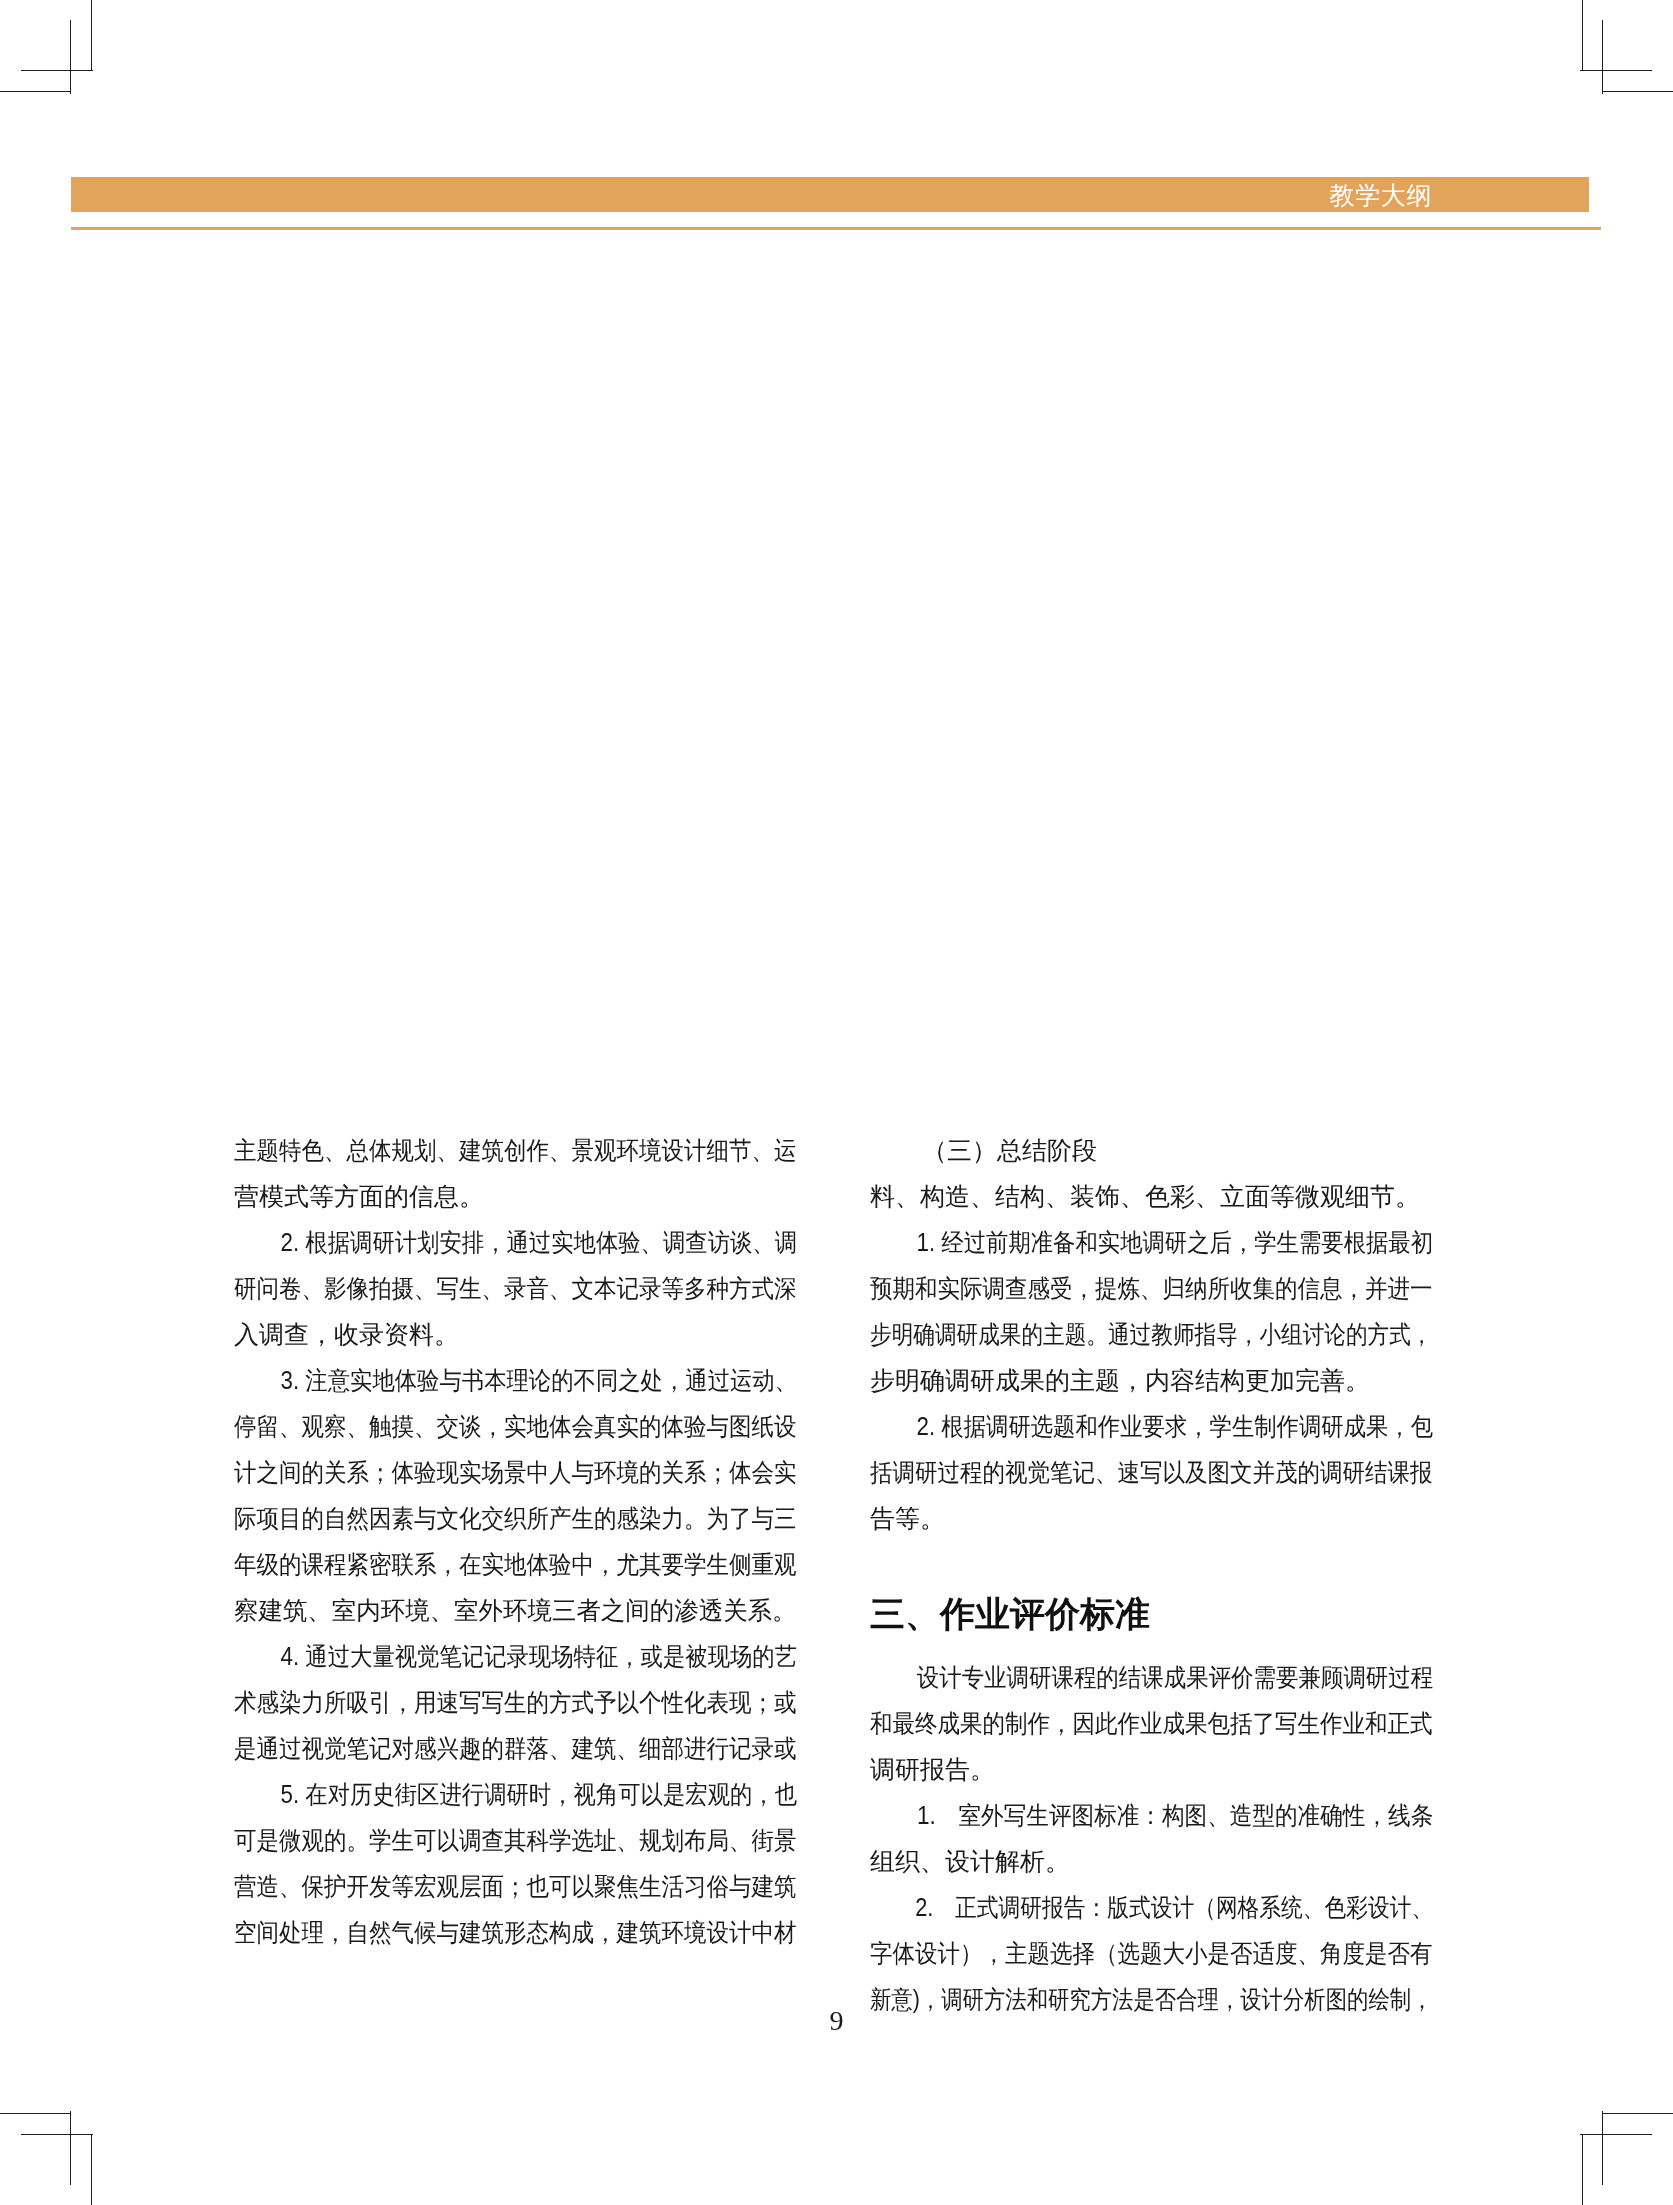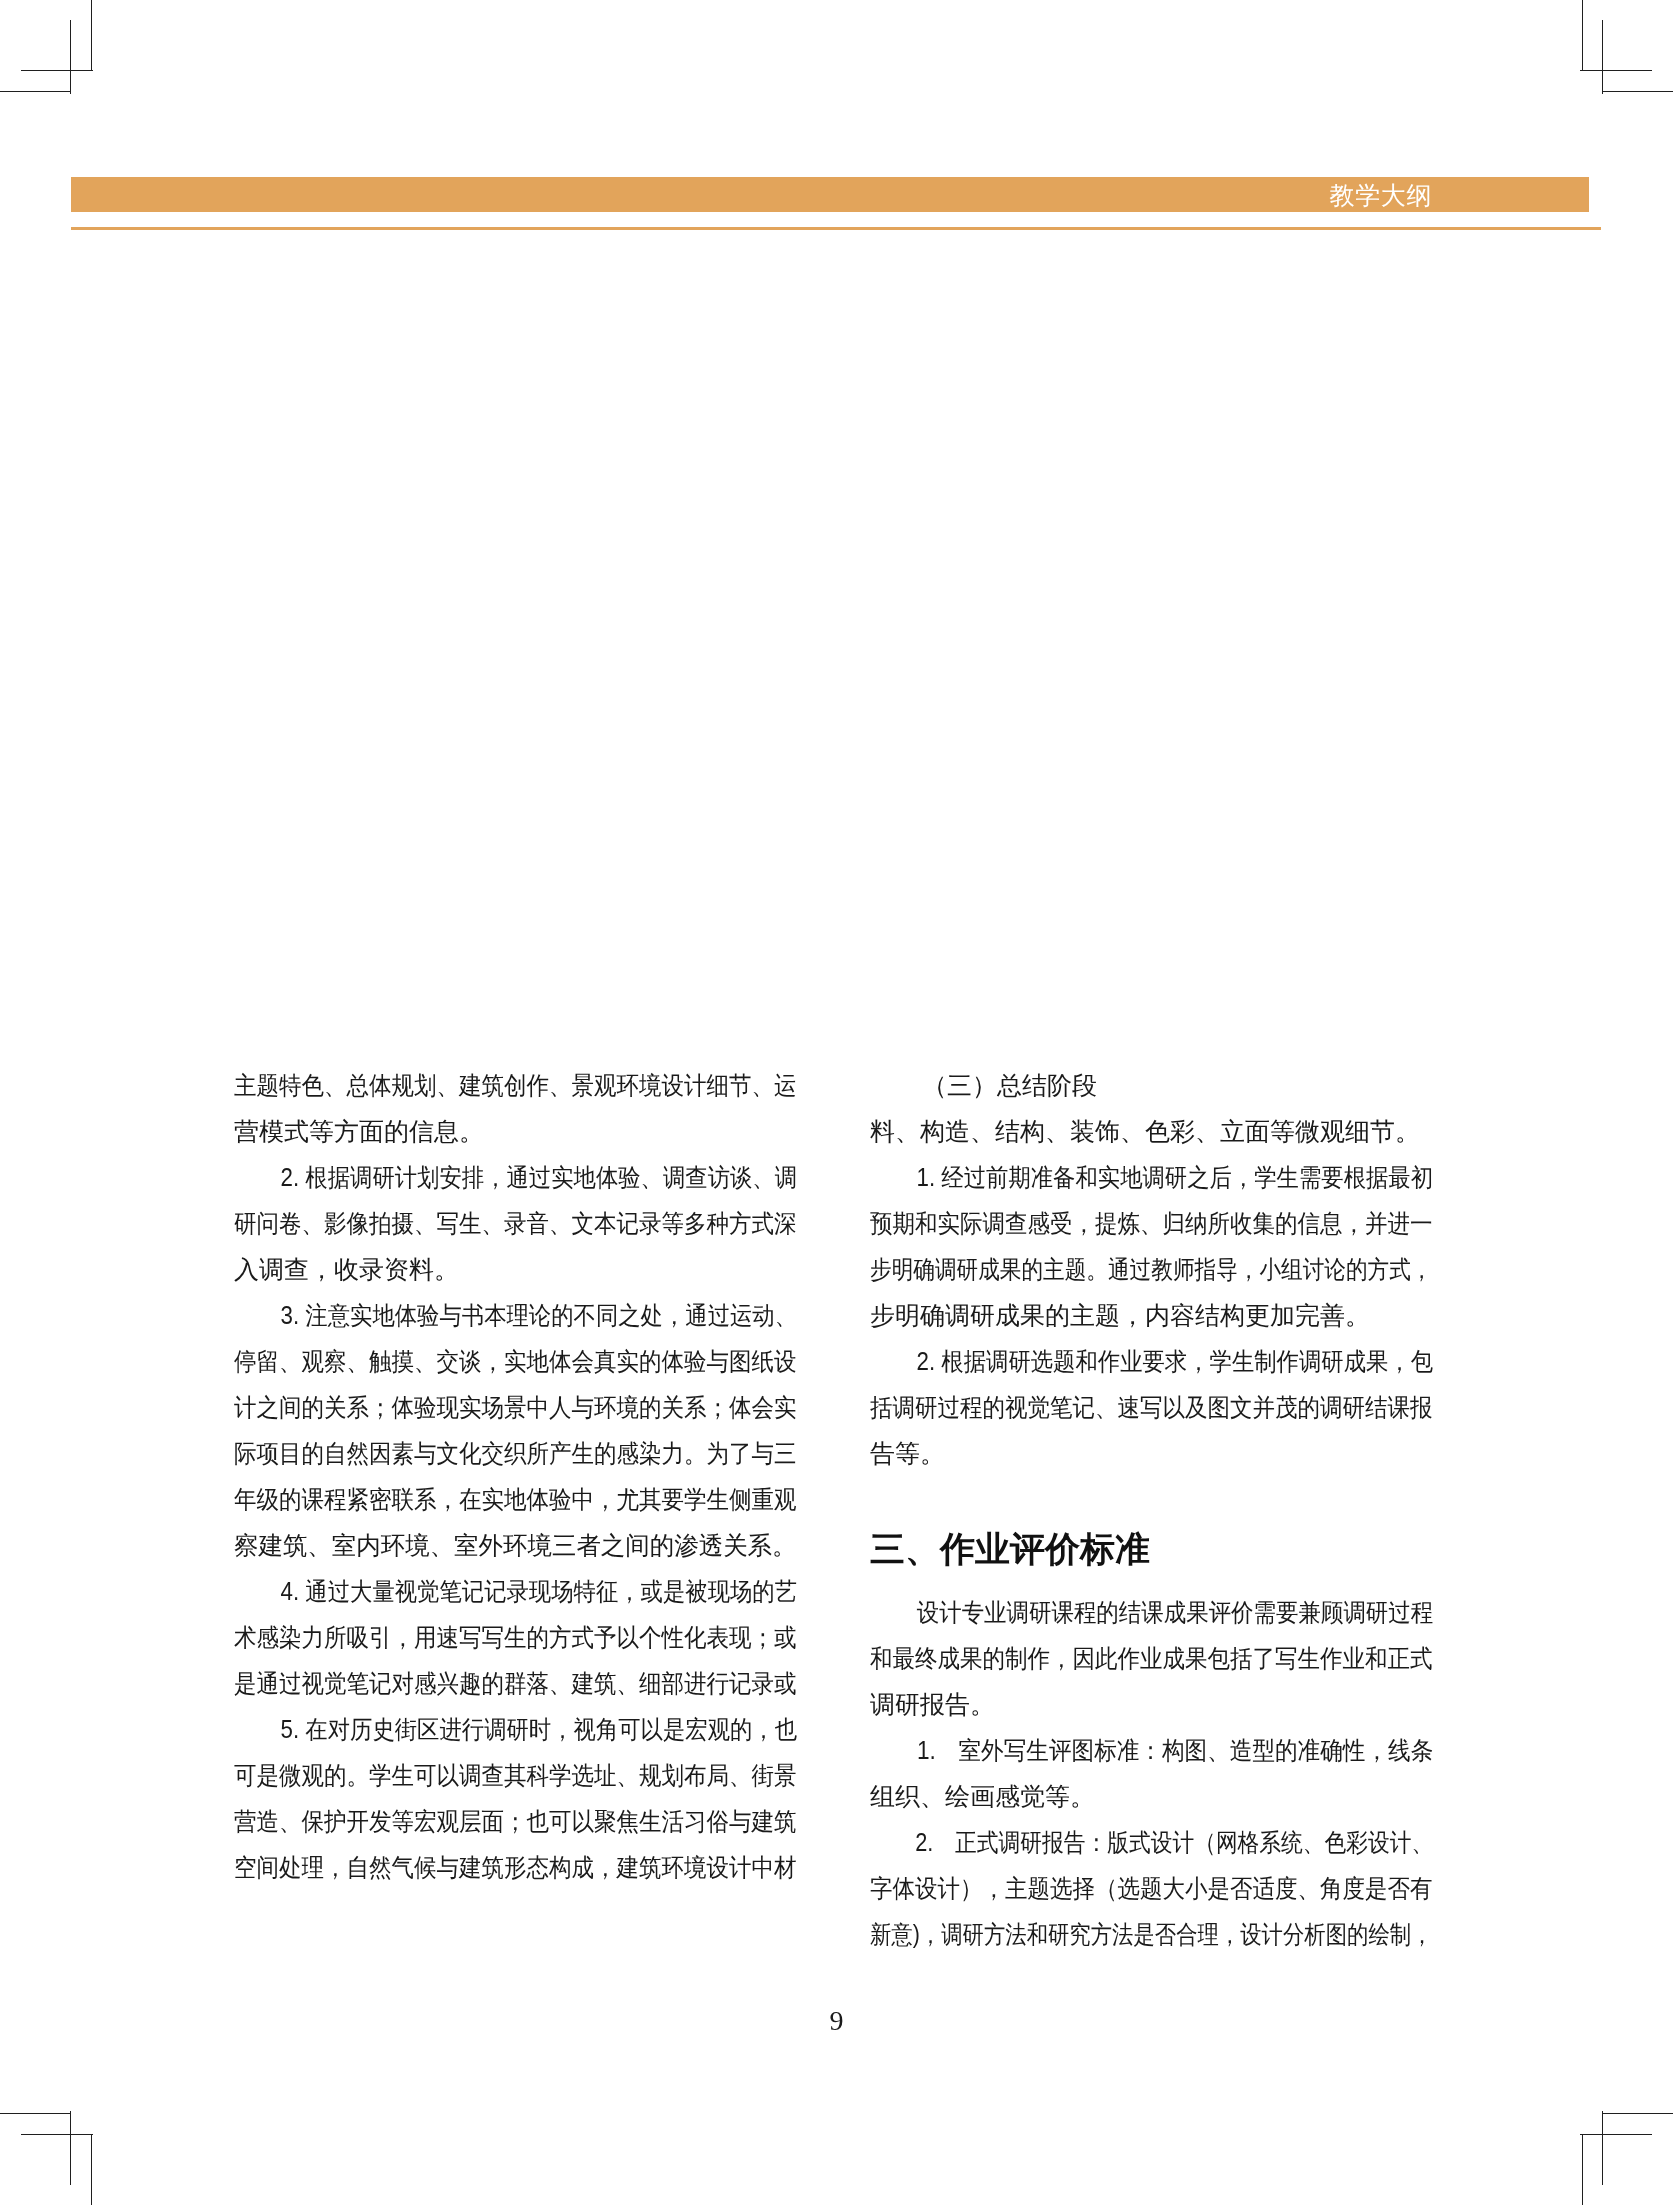--- a/index.html
+++ b/index.html
@@ -23,21 +23,21 @@
     position:absolute;right:157px;top:0;height:35px;line-height:36px;
     color:#ffffff;font-size:25px;font-weight:500;letter-spacing:0.6px;
     white-space:nowrap;
   }
   .band-rule{
     position:absolute;left:71px;top:227px;width:1530px;height:3px;
     background:var(--accent,#e2a45b);
   }
   
   .col{
-    position:absolute;top:1062px;width:567px;
+    position:absolute;top:1127px;width:567px;
     font-size:25px;color:var(--ink,#1a1a1a);
   }
   .col-left{left:234px;}
   .col-right{left:870px;}
   .line{
     height:46px;line-height:46px;white-space:nowrap;
     text-align:left;box-sizing:border-box;width:100%;
   }
   .line.j{text-align:justify;text-align-last:justify;}
   .line.in{padding-left:52px;}
@@ -119,21 +119,21 @@
         <div class="line j in" style="transform-origin: 0px 50%; transform: scaleX(0.89404); text-align-last: auto;">2. 根据调研选题和作业要求，学生制作调研成果，包</div>
         <div class="line j" style="transform-origin: 0px 50%; transform: scaleX(0.9); text-align-last: auto;">括调研过程的视觉笔记、速写以及图文并茂的调研结课报</div>
         <div class="line">告等。</div>
       </div>
     <h2 class="sec-heading">三、作业评价标准</h2>
     <div>
         <div class="line j in" style="transform-origin: 0px 50%; transform: scaleX(0.898289); text-align-last: auto;">设计专业调研课程的结课成果评价需要兼顾调研过程</div>
         <div class="line j" style="transform-origin: 0px 50%; transform: scaleX(0.9); text-align-last: auto;">和最终成果的制作，因此作业成果包括了写生作业和正式</div>
         <div class="line">调研报告。</div>
         <div class="line j in" style="transform-origin: 0px 50%; transform: scaleX(0.904306); text-align-last: auto;">1.　室外写生评图标准：构图、造型的准确性，线条</div>
-        <div class="line">组织、绘画感觉等。</div>
+        <div class="line">组织、设计解析。</div>
         <div class="line j in" style="transform-origin: 0px 50%; transform: scaleX(0.869365); text-align-last: auto;">2.　正式调研报告：版式设计（网格系统、色彩设计、</div>
         <div class="line j" style="transform-origin: 0px 50%; transform: scaleX(0.9); text-align-last: auto;">字体设计），主题选择（选题大小是否适度、角度是否有</div>
         <div class="line j" style="transform-origin: 0px 50%; transform: scaleX(0.85443); text-align-last: auto;">新意)，调研方法和研究方法是否合理，设计分析图的绘制，</div>
       </div>
   </section>
 
   <div class="page-number">9</div>
 
 </div>
 

